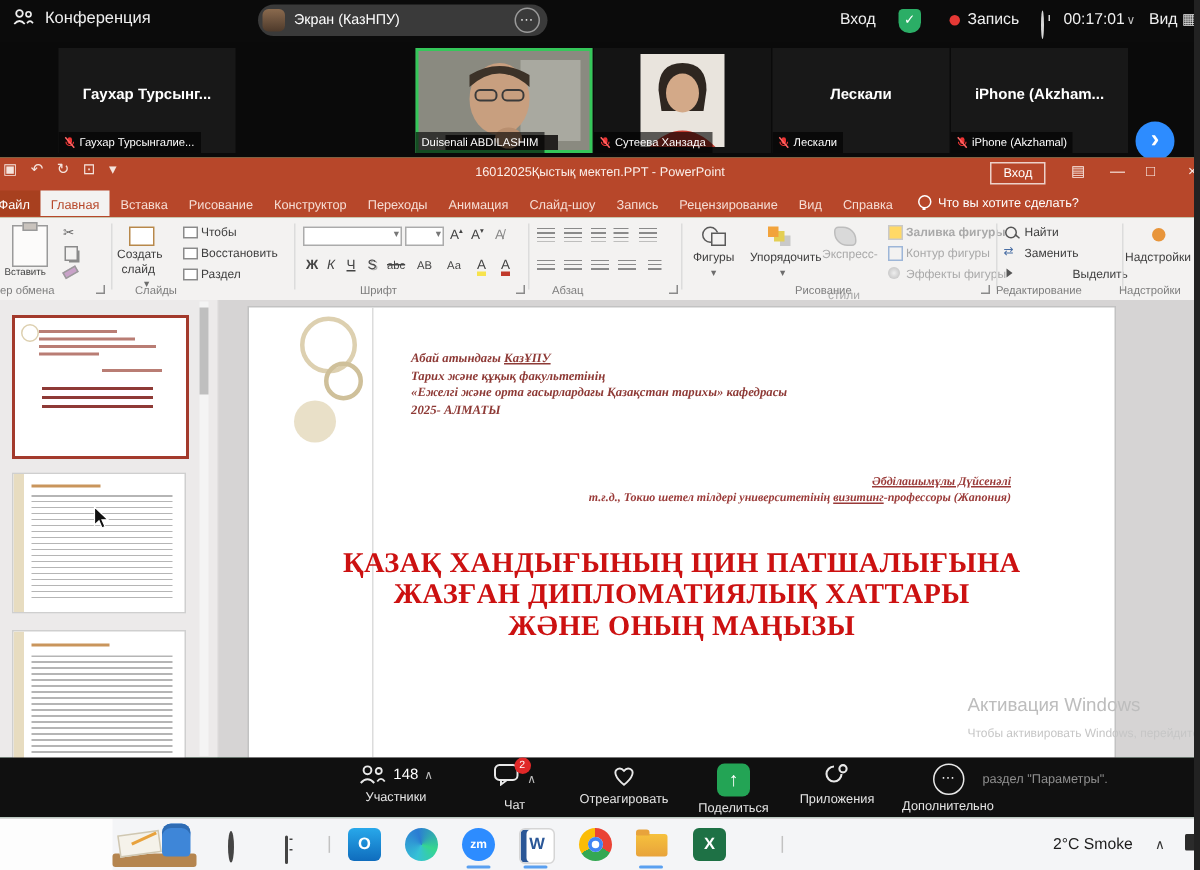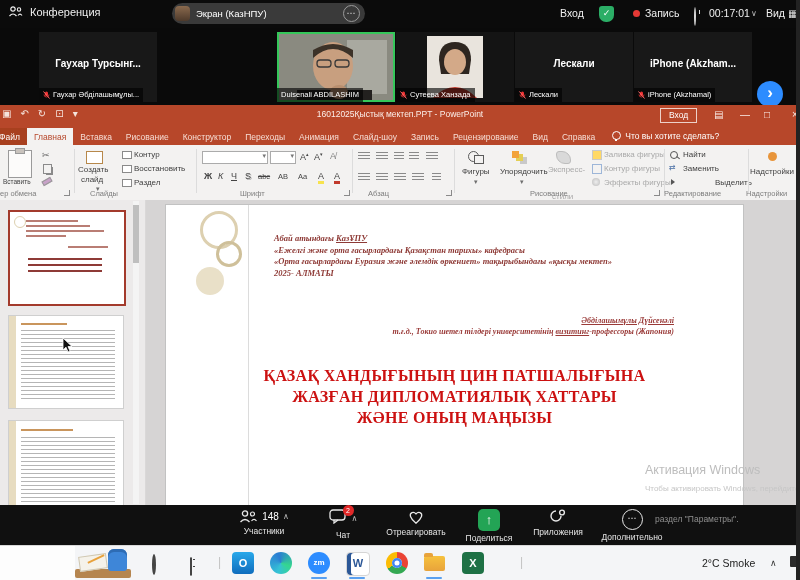--- a/index.html
+++ b/index.html
@@ -87,21 +87,21 @@
   .ctitle{position:absolute;background:repeating-linear-gradient(to bottom,#8e3a36 0 2px,transparent 2px 6px);}
   .sbtrack{position:absolute;left:133px;top:1px;width:6px;height:303px;background:#f4f4f4;}
   .sbthumb{position:absolute;left:0;top:4px;width:6px;height:58px;background:#bfbfbf;}
 
   .canvas{position:absolute;left:146px;top:0;width:654px;height:305px;background:#d6d4d4;}
   .slide{position:absolute;left:20px;top:5px;width:577px;height:300px;background:#fff;box-shadow:0 0 0 1px #c2c2c2;}
   .orn{position:absolute;border-radius:50%;}
   .sl-serif{font-family:"Liberation Serif","DejaVu Serif",serif;}
   .shead{position:absolute;left:108px;top:28px;width:450px;font-size:8.5px;font-weight:bold;font-style:italic;color:#8E3A36;line-height:11.5px;}
   .sauthor{position:absolute;left:110px;top:110px;width:398px;text-align:right;font-size:8px;font-weight:bold;font-style:italic;color:#9a3a38;line-height:11px;}
-  .stitle{position:absolute;left:40px;top:160px;width:497px;text-align:center;font-size:16px;font-weight:bold;color:#CC1111;line-height:21px;letter-spacing:.3px;}
+  .stitle{position:absolute;left:40px;top:160px;width:497px;text-align:center;font-size:19px;font-weight:bold;color:#CC1111;line-height:21px;letter-spacing:.3px;}
   .wm1{position:absolute;left:499px;top:263px;font-size:12.5px;color:#bdbdbd;text-align:right;}
   .wm2{position:absolute;left:499px;top:284px;font-size:8px;color:#c6c6c6;white-space:nowrap;}
 
   
   .zbar{left:0;top:505px;width:800px;height:40px;background:#101010;color:#e8e8e8;}
   .zitem{position:absolute;top:4px;text-align:center;}
   .zlabel{font-size:8.5px;color:#e6e6e6;margin-top:2px;white-space:nowrap;}
   .zcount{font-size:10px;color:#fff;}
   .chev{font-size:8px;color:#bdbdbd;}
   .badge{position:absolute;top:-4px;right:-7px;width:11px;height:11px;border-radius:50%;background:#E02828;color:#fff;font-size:7px;line-height:11px;text-align:center;}
@@ -164,21 +164,21 @@
   <div class="abs strip">
 
     <div class="tile" style="left:39px;">
       <div class="cname">Гаухар Турсынг...</div>
       <div class="nlabel">
         <svg width="7" height="8" viewBox="0 0 7 8">
             <rect x="2" y="0.5" width="3" height="4.5" rx="1.5" fill="#e33"></rect>
             <path d="M1 3.5a2.5 2.5 0 0 0 5 0" fill="none" stroke="#e33" stroke-width=".8"></path>
             <line x1=".5" y1=".5" x2="6.5" y2="7.5" stroke="#f66" stroke-width="1"></line>
           </svg>
-        <span>Гаухар Әбділашымұлы...</span>
+        <span>Гаухар Турсынгалие...</span>
       </div>
     </div>
 
 
     <div class="tile active" style="left:277px;">
       <svg width="118" height="70" viewBox="0 0 118 70">
         <rect width="118" height="70" fill="#8a8a80"></rect>
         <rect x="70" y="8" width="40" height="54" fill="#a9a9a0"></rect>
         <ellipse cx="56" cy="34" rx="20" ry="24" fill="#c89f7f"></ellipse>
         <path d="M36 26 q20 -18 40 0 l0 -8 q-20 -12 -40 0 z" fill="#3c3228"></path>
@@ -270,21 +270,21 @@
     <span class="paintic" style="left:42px;top:34px;"></span>
     <span class="glabel" style="left:0;width:70px;">ер обмена</span>
     <span class="launch" style="left:64px;"></span>
     <span class="vsep" style="left:74px;"></span>
 
     <span class="slideic" style="left:86px;top:6px;"></span>
     <span class="rsm" style="left:78px;top:20px;">Создать</span>
     <span class="rsm" style="left:81px;top:30px;">слайд</span>
     <span class="dd abs" style="left:96px;top:40px;">▾</span>
     <span class="miniic" style="left:122px;top:6px;"></span>
-    <span class="rsm" style="left:134px;top:5px;">Контур</span>
+    <span class="rsm" style="left:134px;top:5px;">Чтобы</span>
     <span class="miniic" style="left:122px;top:20px;"></span>
     <span class="rsm" style="left:134px;top:19px;">Восстановить</span>
     <span class="miniic" style="left:122px;top:34px;"></span>
     <span class="rsm" style="left:134px;top:33px;">Раздел</span>
     <span class="glabel" style="left:90px;width:70px;">Слайды</span>
     <span class="vsep" style="left:196px;"></span>
 
     <span class="combo" style="left:202px;top:6px;width:64px;"></span>
     <span class="combo" style="left:270px;top:6px;width:24px;"></span>
     <span class="fbtn" style="left:300px;top:6px;">А<sup style="font-size:5px;">▴</sup></span>
@@ -320,21 +320,21 @@
     <span class="shapesic" style="left:468px;top:6px;"></span>
     <span class="rsm" style="left:462px;top:22px;">Фигуры</span>
     <span class="dd abs" style="left:474px;top:33px;">▾</span>
     <span class="arrg" style="left:512px;top:6px;"></span>
     <span class="rsm" style="left:500px;top:22px;">Упорядочить</span>
     <span class="dd abs" style="left:520px;top:33px;">▾</span>
     <span class="qstyle" style="left:556px;top:6px;"></span>
     <span class="rsm gray" style="left:548px;top:20px;">Экспресс-</span>
     <span class="rsm gray" style="left:552px;top:30px;margin-top:17px;">стили</span>
     <span class="mfill" style="left:592px;top:5px;"></span>
-    <span class="rsm gray" style="left:604px;top:5px;">Заливка фигуры</span>
+    <span class="rsm gray" style="left:604px;top:5px;font-weight:bold;">Заливка фигуры</span>
     <span class="mline" style="left:592px;top:19px;"></span>
     <span class="rsm gray" style="left:604px;top:19px;">Контур фигуры</span>
     <span class="mfx" style="left:592px;top:33px;"></span>
     <span class="rsm gray" style="left:604px;top:33px;">Эффекты фигуры</span>
     <span class="glabel" style="left:530px;width:60px;">Рисование</span>
     <span class="launch" style="left:654px;"></span>
     <span class="vsep" style="left:664px;"></span>
 
     <span class="lens" style="left:670px;top:6px;"></span>
     <span class="rsm" style="left:683px;top:5px;">Найти</span>
@@ -381,22 +381,22 @@
     </div>
 
     <div class="canvas">
       <div class="slide sl-serif">
         <span class="orn" style="left:34px;top:6px;width:32px;height:32px;border:3px solid #ddd0b0;"></span>
         <span class="orn" style="left:50px;top:36px;width:20px;height:20px;border:3px solid #cfc09a;"></span>
         <span class="orn" style="left:30px;top:62px;width:28px;height:28px;background:#e9e0c8;"></span>
         <span class="abs" style="left:82px;top:0;bottom:0;width:1px;background:#dcdcdc;"></span>
         <div class="shead">
           <div><span>Абай атындағы </span><span style="text-decoration:underline;">КазҰПУ</span></div>
+          <div>Тарих және құқық факультетінің</div>
           <div>«Ежелгі және орта ғасырлардағы Қазақстан тарихы» кафедрасы</div>
-          <div>«Орта ғасырлардағы Еуразия және әлемдік өркениет» тақырыбындағы «қысқы мектеп»</div>
           <div>2025- АЛМАТЫ</div>
         </div>
         <div class="sauthor">
           <div style="text-decoration:underline;">Әбділашымұлы Дүйсенәлі</div>
           <div><span>т.ғ.д., Токио шетел тілдері университетінің </span><span style="text-decoration:underline;">визитинг</span><span>-профессоры (Жапония)</span></div>
         </div>
         <div class="stitle">
           <div>ҚАЗАҚ ХАНДЫҒЫНЫҢ ЦИН ПАТШАЛЫҒЫНА</div>
           <div>ЖАЗҒАН ДИПЛОМАТИЯЛЫҚ ХАТТАРЫ</div>
           <div>ЖӘНЕ ОНЫҢ МАҢЫЗЫ</div>

